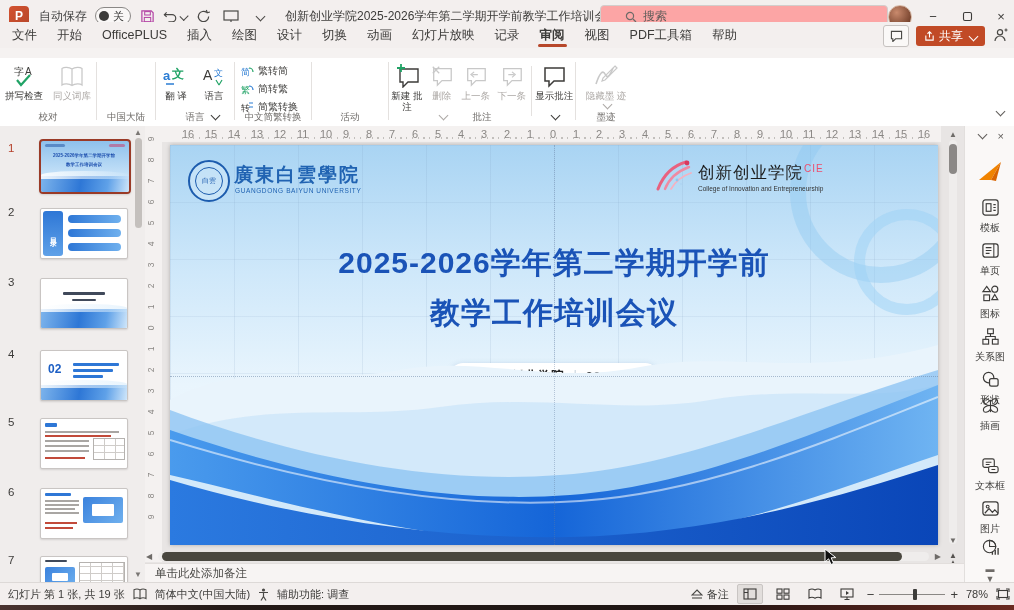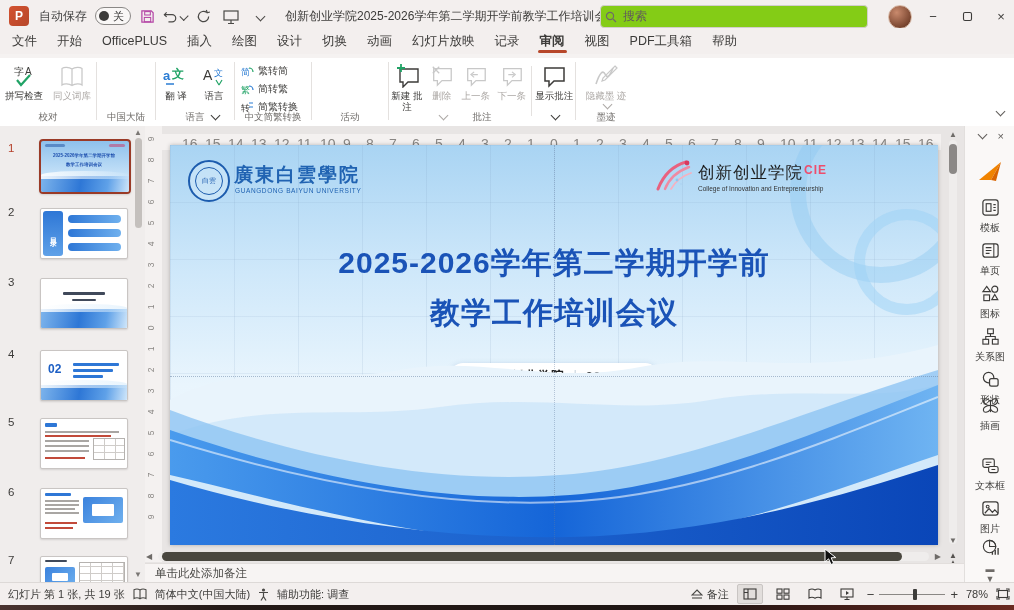--- a/index.html
+++ b/index.html
@@ -10,26 +10,26 @@
   
   #titlebar{position:absolute;top:0;left:0;width:1014px;height:32px;background:#f3efee;display:flex;align-items:center;}
   .ppticon{width:20px;height:20px;margin-left:9px;border-radius:4px;background:linear-gradient(135deg,#d35230,#b7472a);color:#fff;font-weight:bold;font-size:12px;display:flex;align-items:center;justify-content:center;}
   .tb-txt{margin-left:10px;font-size:12px;color:#444;}
   .toggle{margin-left:8px;display:flex;align-items:center;border:1px solid #8a8886;border-radius:9px;height:16px;padding:0 6px 0 3px;gap:4px;background:#f9f7f6;}
   .toggle .dot{width:10px;height:10px;border-radius:50%;background:#3b3a39;}
   .toggle .tstate{font-size:11px;color:#3b3a39;}
   .tb-btn{width:24px;height:24px;display:flex;align-items:center;justify-content:center;margin-left:4px;border-radius:3px;color:#4a4946;}
   #doc-title{margin-left:14px;font-size:12px;color:#3c3b39;white-space:nowrap;}
   #saved-status{color:#3c3b39;font-size:12px;margin-left:6px;}
-  #searchbox{position:absolute;left:600px;top:5px;width:262px;height:21px;background:#84cc16;border:1px solid #d2cecc;border-radius:4px;display:flex;align-items:center;padding-left:4px;gap:6px;color:#615d5a;text-align:right;}
+  #searchbox{position:absolute;left:600px;top:5px;width:262px;height:21px;background:#fca5a5;border:1px solid #d2cecc;border-radius:4px;display:flex;align-items:center;padding-left:24px;gap:6px;color:#615d5a;text-align:right;}
   #avatar{position:absolute;left:888px;top:5px;width:22px;height:22px;border-radius:50%;background:radial-gradient(circle at 35% 30%,#c98a6d,#7a4630 70%,#512b1d);border:1px solid #d8b9a6;}
   .winctl{position:absolute;top:0;width:34px;height:32px;display:flex;align-items:center;justify-content:center;font-size:13px;color:#3c3b39;}
 
   
-  #tabrow{position:absolute;top:28px;left:0;width:1014px;height:26px;display:flex;align-items:stretch;background:#f3efee;}
+  #tabrow{position:absolute;top:22px;left:0;width:1014px;height:26px;display:flex;align-items:stretch;background:#f3efee;}
   #tabs-list{display:flex;align-items:stretch;padding-left:2px;}
   .tab{padding:0 10px;display:flex;align-items:center;font-size:12.5px;color:#3c3b39;position:relative;cursor:default;}
   .tab.active{font-weight:bold;}
   .tab.active::after{content:"";position:absolute;left:8px;right:8px;bottom:1px;height:3px;border-radius:2px;background:#b7472a;}
   #tab-right{position:absolute;right:6px;top:3px;display:flex;align-items:center;gap:7px;}
   .cmt-btn{width:24px;height:20px;border:1px solid #c6c2c0;border-radius:3px;background:#faf8f7;display:flex;align-items:center;justify-content:center;}
   #share-btn{height:20px;background:#c14a26;border-radius:3px;color:#fff;display:flex;align-items:center;padding:0 8px;gap:4px;font-size:12px;}
   .copresence{color:#4a4946;}
 
   
@@ -71,21 +71,21 @@
   .bline{position:absolute;height:2.5px;background:#2e77d6;border-radius:1px;}
   .dline{position:absolute;height:2.5px;background:#40495a;border-radius:1px;}
   .t4num{position:absolute;left:7px;top:11px;font-size:12px;font-weight:bold;color:#1d5fc4;}
   .tshot{position:absolute;border-radius:2px;background:linear-gradient(135deg,#3b82dd,#6fb0ee);}
   .tshot::after{content:"";position:absolute;left:22%;top:28%;width:56%;height:44%;background:#fff;border-radius:1px;}
   .ttable{position:absolute;border:1px solid #b5b2af;background:
      repeating-linear-gradient(0deg,transparent 0 6px,#cfccc9 6px 7px),
      repeating-linear-gradient(90deg,transparent 0 10px,#cfccc9 10px 11px),#fff;}
 
   
-  #hruler{position:absolute;left:162px;top:0;width:779px;height:16px;background:#f4f1f0;font-size:14px;color:#8a8784;margin-top:8px;}
+  #hruler{position:absolute;left:162px;top:0;width:779px;height:16px;background:#f4f1f0;font-size:11px;color:#8a8784;}
   #hruler .hnum{position:absolute;top:2px;}
   #hruler::after{content:"";position:absolute;left:20px;right:16px;bottom:3px;height:2px;
      background:repeating-linear-gradient(90deg,#c2bfbc 0 1px,transparent 1px 5.75px);}
   #vruler{position:absolute;left:145px;top:16px;width:17px;height:420px;background:#f4f1f0;font-size:8.5px;color:#8a8784;}
   #vruler .vnum{position:absolute;left:4px;transform:rotate(-90deg);}
   #rulercorner{position:absolute;left:145px;top:0;width:17px;height:16px;background:#f4f1f0;}
 
   
   #canvas{position:absolute;left:170px;top:19px;width:768px;height:400px;overflow:hidden;
      background:linear-gradient(180deg,#a9d4f3 0%,#cfe8fa 32%,#e9f5fd 60%,#f4fafe 100%);
@@ -96,21 +96,21 @@
   .guide-h{position:absolute;left:0;right:0;top:231px;border-top:1px dotted rgba(100,125,160,.5);}
   .guide-v{position:absolute;top:0;bottom:0;left:384px;border-left:1px dotted rgba(100,125,160,.4);}
   .ringA{position:absolute;right:-34px;top:-44px;width:150px;height:150px;border-radius:50%;border:16px solid rgba(140,200,240,.42);}
   .ringB{position:absolute;right:-22px;top:64px;width:84px;height:84px;border-radius:50%;border:11px solid rgba(155,210,245,.5);}
   #seal{position:absolute;left:18px;top:15px;width:38px;height:38px;border-radius:50%;border:2px solid #1c5cae;display:flex;align-items:center;justify-content:center;background:rgba(255,255,255,.25);}
   #seal .inner{width:26px;height:26px;border-radius:50%;border:1px solid #1c5cae;color:#1c5cae;font-size:7px;display:flex;align-items:center;justify-content:center;font-family:"DejaVu Serif",serif;}
   #uni-cn{position:absolute;left:64px;top:17px;font-family:"DejaVu Serif",serif;font-weight:bold;font-size:19px;color:#2063b2;letter-spacing:2px;}
   #uni-en{position:absolute;left:65px;top:42px;font-size:6.5px;color:#2063b2;letter-spacing:.6px;}
   #bird{position:absolute;left:482px;top:14px;}
   #col-cn{position:absolute;left:528px;top:17px;font-family:"DejaVu Serif",serif;font-size:16.5px;color:#1c1c1c;letter-spacing:1px;}
-  #col-abbr{position:absolute;left:634px;top:18px;font-weight:bold;font-size:12px;color:#ee4d6c;letter-spacing:1px;}
+  #col-abbr{position:absolute;left:634px;top:18px;font-weight:normal;font-size:10px;color:#ee4d6c;letter-spacing:1px;}
   #col-en{position:absolute;left:528px;top:40px;font-size:6.5px;color:#333;}
   .slide-title{position:absolute;left:0;width:768px;text-align:center;font-weight:bold;color:#1a53b7;font-size:30px;letter-spacing:1px;}
   #pill{position:absolute;left:50%;top:218px;transform:translateX(-50%);height:27px;background:#fff;border-radius:14px;box-shadow:0 2px 6px rgba(40,90,150,.28);display:flex;align-items:center;padding:0 16px 0 5px;gap:10px;}
   #pill .go{width:19px;height:19px;border-radius:50%;background:linear-gradient(135deg,#2da0f0,#1272d8);color:#fff;font-size:9px;font-weight:bold;display:flex;align-items:center;justify-content:center;}
   #pill .ptxt{font-size:12.5px;font-weight:bold;color:#222;letter-spacing:1px;}
   #pill .pdiv{width:1px;height:14px;background:#c2cfda;}
   #waves{position:absolute;left:0;bottom:0;width:768px;height:230px;}
   #arcs{position:absolute;left:0;top:150px;width:768px;height:120px;}
 
   
@@ -221,20 +221,42 @@
         <span class="tab">设计</span>
         <span class="tab">切换</span>
         <span class="tab">动画</span>
         <span class="tab">幻灯片放映</span>
         <span class="tab">记录</span>
         <span class="tab active">审阅</span>
         <span class="tab">视图</span>
         <span class="tab">PDF工具箱</span>
         <span class="tab">帮助</span>
       </div>
+    <div id="tab-right">
+      <span class="cmt-btn">
+        <svg width="13" height="12" viewBox="0 0 14 13">
+            <path d="M1.5 1.5 h11 v8 h-6.5 l-3 3 v-3 h-1.5 z" fill="none" stroke="#4a4946" stroke-width="1.2"></path>
+          </svg>
+      </span>
+      <span id="share-btn">
+        <svg width="11" height="11" viewBox="0 0 12 12">
+            <path d="M2 5 v5 h8 V5" fill="none" stroke="#fff" stroke-width="1.2"></path>
+            <path d="M6 7 V1 M3.8 3 L6 .8 L8.2 3" fill="none" stroke="#fff" stroke-width="1.2"></path>
+          </svg>
+        <span>共享</span>
+        <span class="chev" style="border-color:#fff;"></span>
+      </span>
+      <span class="copresence">
+        <svg width="16" height="14" viewBox="0 0 16 14">
+            <circle cx="8" cy="4.2" r="2.6" fill="none" stroke="#4a4946" stroke-width="1.2"></circle>
+            <path d="M3 13 a5 5 0 0 1 10 0" fill="none" stroke="#4a4946" stroke-width="1.2"></path>
+            <path d="M12.5 2 h3 M14 .5 v3" stroke="#4a4946" stroke-width="1.1"></path>
+          </svg>
+      </span>
+    </div>
   </div>
 
   <div id="ribbon">
 
     <div class="rgroup" style="width:96px;">
       <div class="rbody">
         <div class="rbtn">
           <span class="ric">
               <svg width="24" height="24" viewBox="0 0 24 24">
                 <text x="2" y="11" font-size="10" fill="#3c3b39">字</text>

